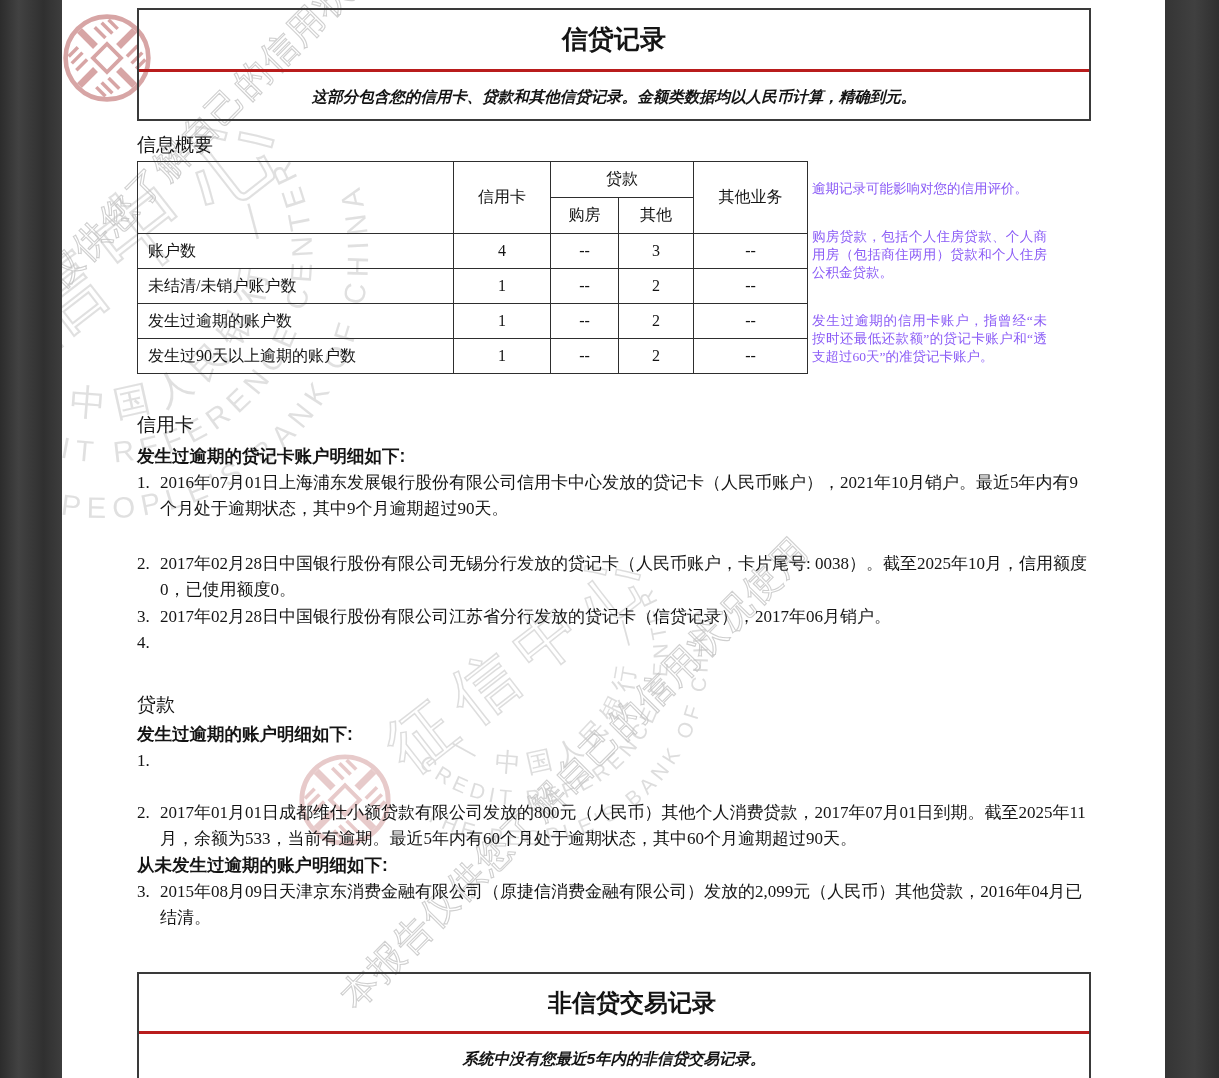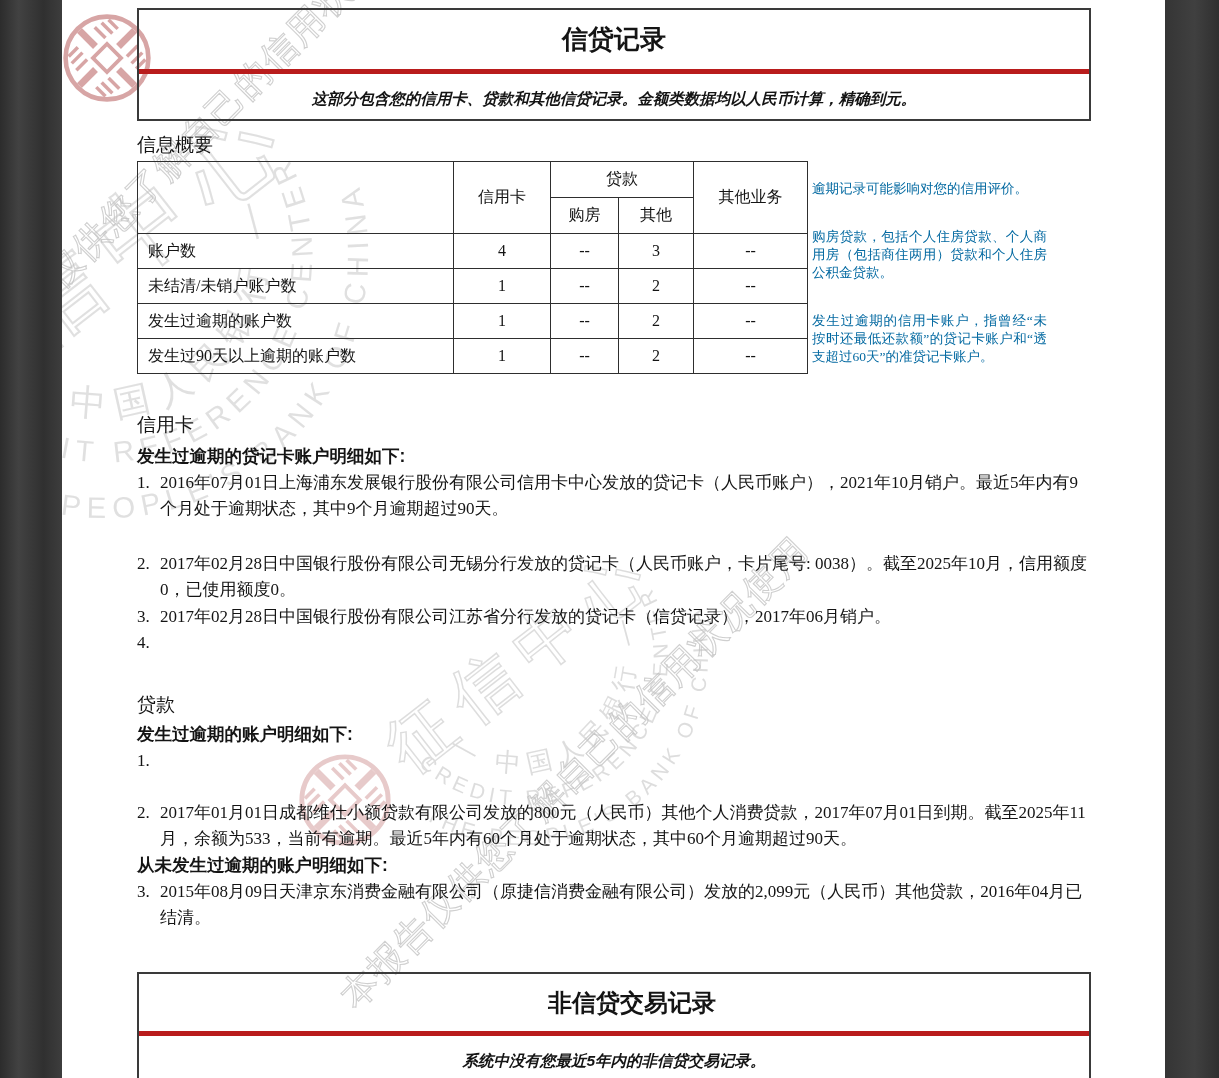--- a/index.html
+++ b/index.html
@@ -19,21 +19,21 @@
   .emblem.e1{left:228px;top:427px;width:460px;height:460px;opacity:.55;transform:rotate(-38deg);}
   .emblem.e2{left:-187px;top:25px;width:460px;height:460px;opacity:.5;transform:rotate(-38deg) scale(1.4);}
   .run{overflow:visible;transform-origin:0 50%;opacity:.8;}
   .run text{fill:none;stroke:#c4c4c4;stroke-width:1.1px;font-size:36px;letter-spacing:2px;
             font-family:"Liberation Sans",sans-serif;}
   .run.ra{left:-90px;top:332px;transform:rotate(-45.2deg);}
   .run.rb{left:285px;top:972px;transform:rotate(-45.2deg);}
 
   
   .banner{position:absolute;left:75px;width:950px;border:2px solid #3a3a3a;background:transparent;}
-  .banner .bt{border-bottom:5px solid #b91c1c;text-align:center;
+  .banner .bt{border-bottom:3px solid #b91c1c;text-align:center;
               font-family:"Liberation Sans",sans-serif;font-weight:bold;}
   .banner .bs{text-align:center;font-style:italic;font-weight:bold;font-size:15.5px;
               font-family:"Liberation Sans",sans-serif;}
   .box-top{top:8px;height:109px;}
   .box-top .bt{height:59px;line-height:59px;font-size:26px;}
   .box-top .bs{line-height:49px;}
   .box-bottom{top:972px;height:200px;}
   .box-bottom .bt{height:57px;line-height:57px;font-size:24px;padding-left:36px;}
   .box-bottom .bs{line-height:50px;}
 
@@ -47,21 +47,21 @@
   .item .num{position:absolute;left:0;top:0;}
 
   
   .stable{position:absolute;left:75px;top:161px;border-collapse:collapse;table-layout:fixed;}
   .stable td{border:1.5px solid #2e2e2e;font-size:16px;text-align:center;padding:0;}
   .stable td.lbl{text-align:left;padding-left:10px;}
   .stable tr{height:35px;}
 
   
   .note{position:absolute;left:750px;width:235px;font-size:13.5px;line-height:1.34;
-        text-align:justify;color:#0369a1;}
+        text-align:justify;color:#8b5cf6;}
 </style>
 </head>
 <body>
 
 <div class="stage">
   <div class="band band-left"></div>
   <div class="band band-right"></div>
 
   <div class="page">
 

